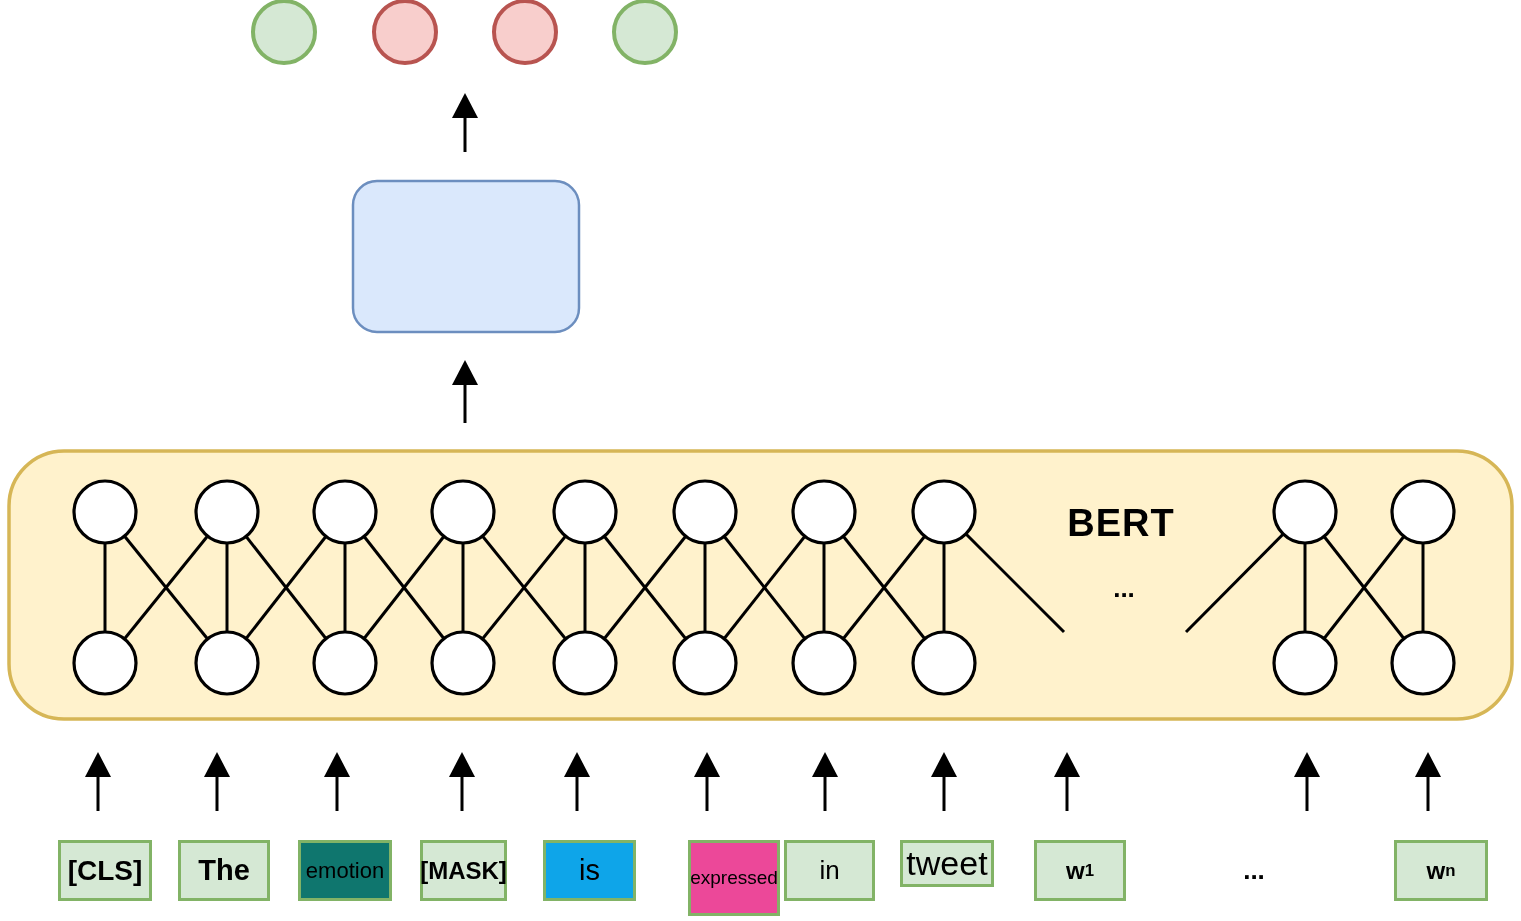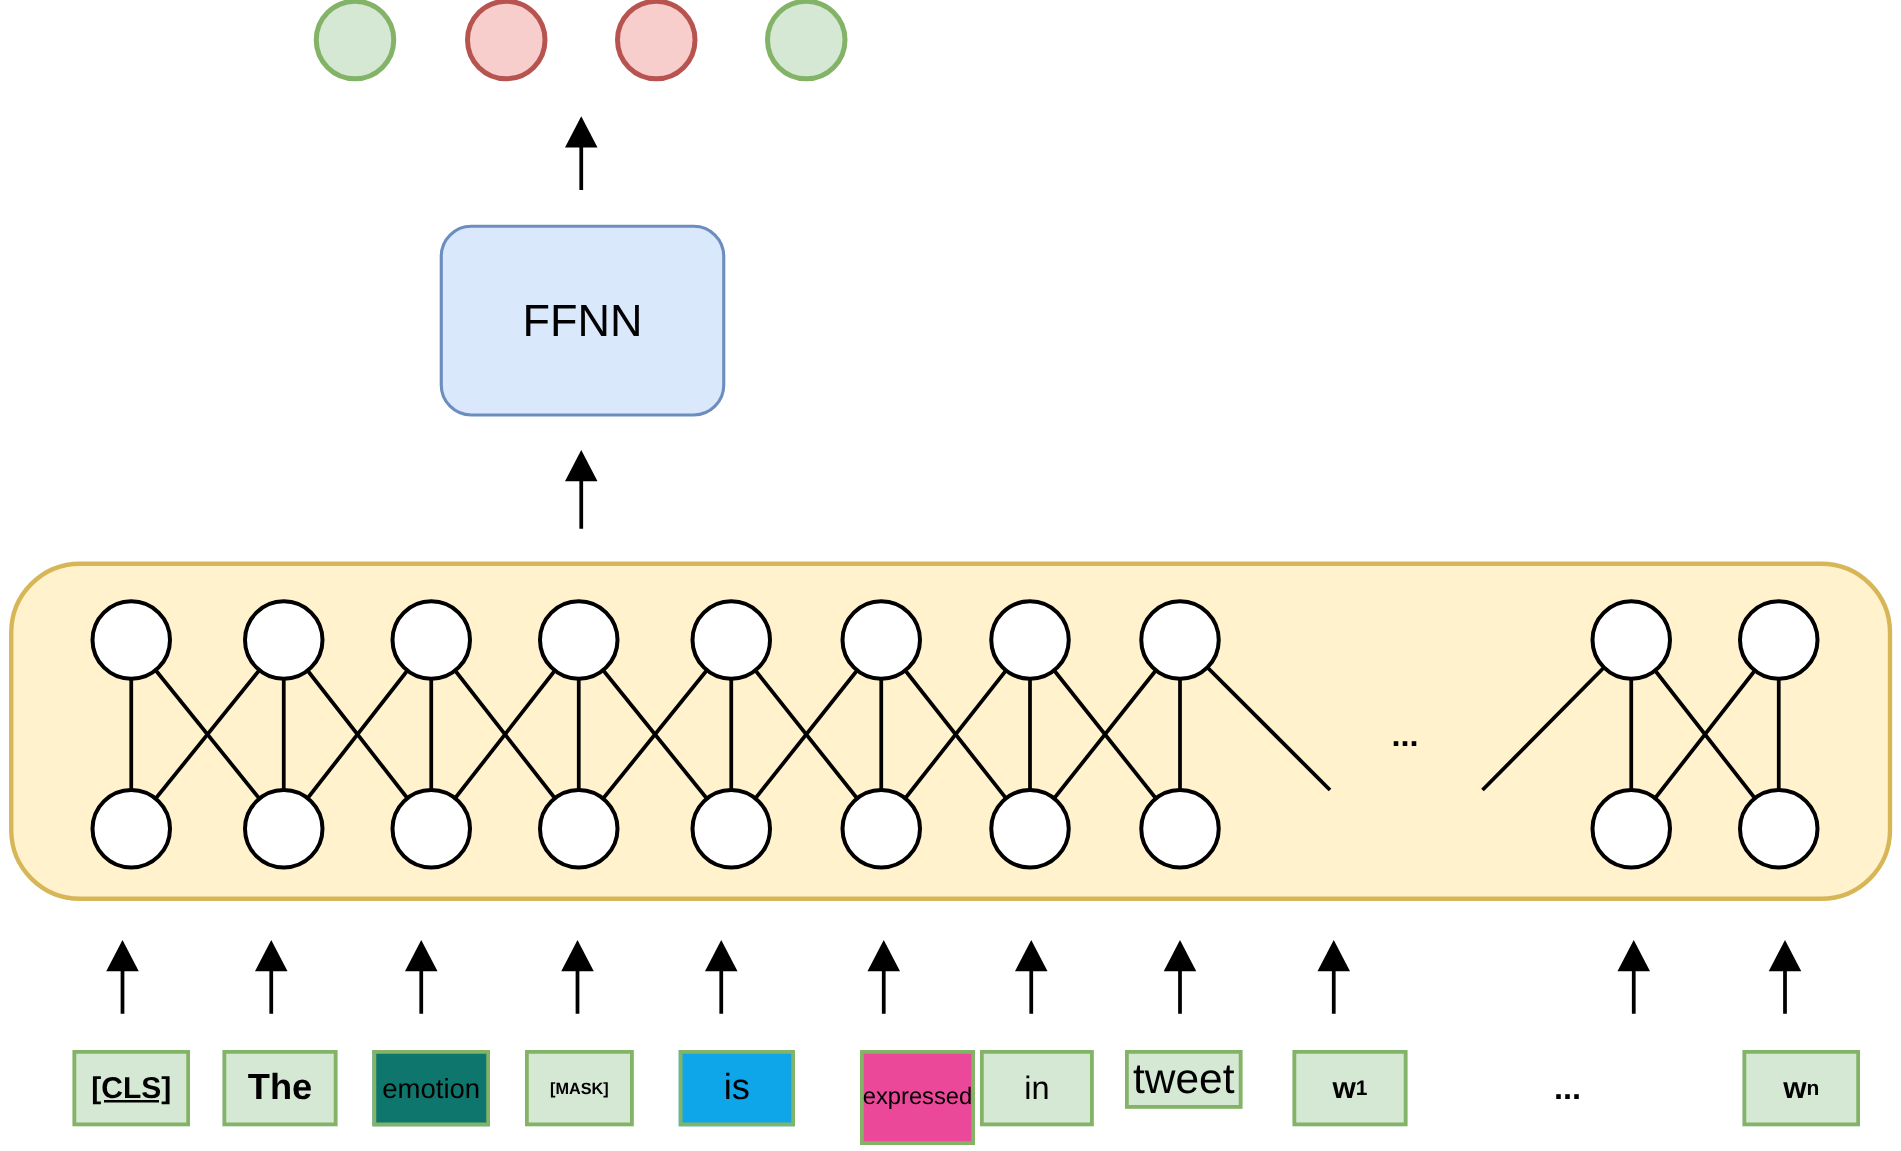--- a/index.html
+++ b/index.html
@@ -114,35 +114,35 @@
       <line x1="944" y1="811" x2="944" y2="772" stroke="#000000" stroke-width="3"></line>
       <polygon points="944,752 931,777 957,777" fill="#000000"></polygon>
       <line x1="1067" y1="811" x2="1067" y2="772" stroke="#000000" stroke-width="3"></line>
       <polygon points="1067,752 1054,777 1080,777" fill="#000000"></polygon>
       <line x1="1307" y1="811" x2="1307" y2="772" stroke="#000000" stroke-width="3"></line>
       <polygon points="1307,752 1294,777 1320,777" fill="#000000"></polygon>
       <line x1="1428" y1="811" x2="1428" y2="772" stroke="#000000" stroke-width="3"></line>
       <polygon points="1428,752 1415,777 1441,777" fill="#000000"></polygon>
     </svg>
 
-  <div class="label ffnn-label">FFNN</div>
+  <div class="label bert-label">BERT</div>
   <div class="label bert-ellipsis">...</div>
   <div class="label token-ellipsis">...</div>
 
   <div id="token-row">
-      <div class="token" style="left: 58px; top: 840px; width: 94px; height: 61px; font-size: 24px; font-weight: bold; background: rgb(213, 232, 212); border: 3px solid rgb(130, 179, 102); text-decoration: underline;">
+      <div class="token" style="left: 58px; top: 840px; width: 94px; height: 61px; font-size: 28px; font-weight: bold; background: rgb(213, 232, 212); border: 3px solid rgb(130, 179, 102);">
         <span>[CLS]</span>
       </div>
       <div class="token" style="left: 178px; top: 840px; width: 92px; height: 61px; font-size: 29px; font-weight: bold; background: rgb(213, 232, 212); border: 3px solid rgb(130, 179, 102);">
         <span>The</span>
       </div>
       <div class="token" style="left: 298px; top: 840px; width: 94px; height: 61px; font-size: 22px; font-weight: normal; background: #0f766e; border: 3px solid rgb(130, 179, 102);">
         <span>emotion</span>
       </div>
-      <div class="token" style="left: 420px; top: 840px; width: 87px; height: 61px; font-size: 13px; font-weight: bold; background: rgb(213, 232, 212); border: 3px solid rgb(130, 179, 102);">
+      <div class="token" style="left: 420px; top: 840px; width: 87px; height: 61px; font-size: 24px; font-weight: bold; background: rgb(213, 232, 212); border: 3px solid rgb(130, 179, 102);">
         <span>[MASK]</span>
       </div>
       <div class="token" style="left: 543px; top: 840px; width: 93px; height: 61px; font-size: 29px; font-weight: normal; background: #0ea5e9; border: 3px solid rgb(130, 179, 102);">
         <span>is</span>
       </div>
       <div class="token" style="left: 688px; top: 840px; width: 92px; height: 76px; font-size: 19px; font-weight: normal; background: #ec4899; border: 3px solid rgb(130, 179, 102);">
         <span>expressed</span>
       </div>
       <div class="token" style="left: 784px; top: 840px; width: 91px; height: 61px; font-size: 26px; font-weight: normal; background: rgb(213, 232, 212); border: 3px solid rgb(130, 179, 102);">
         <span>in</span>

